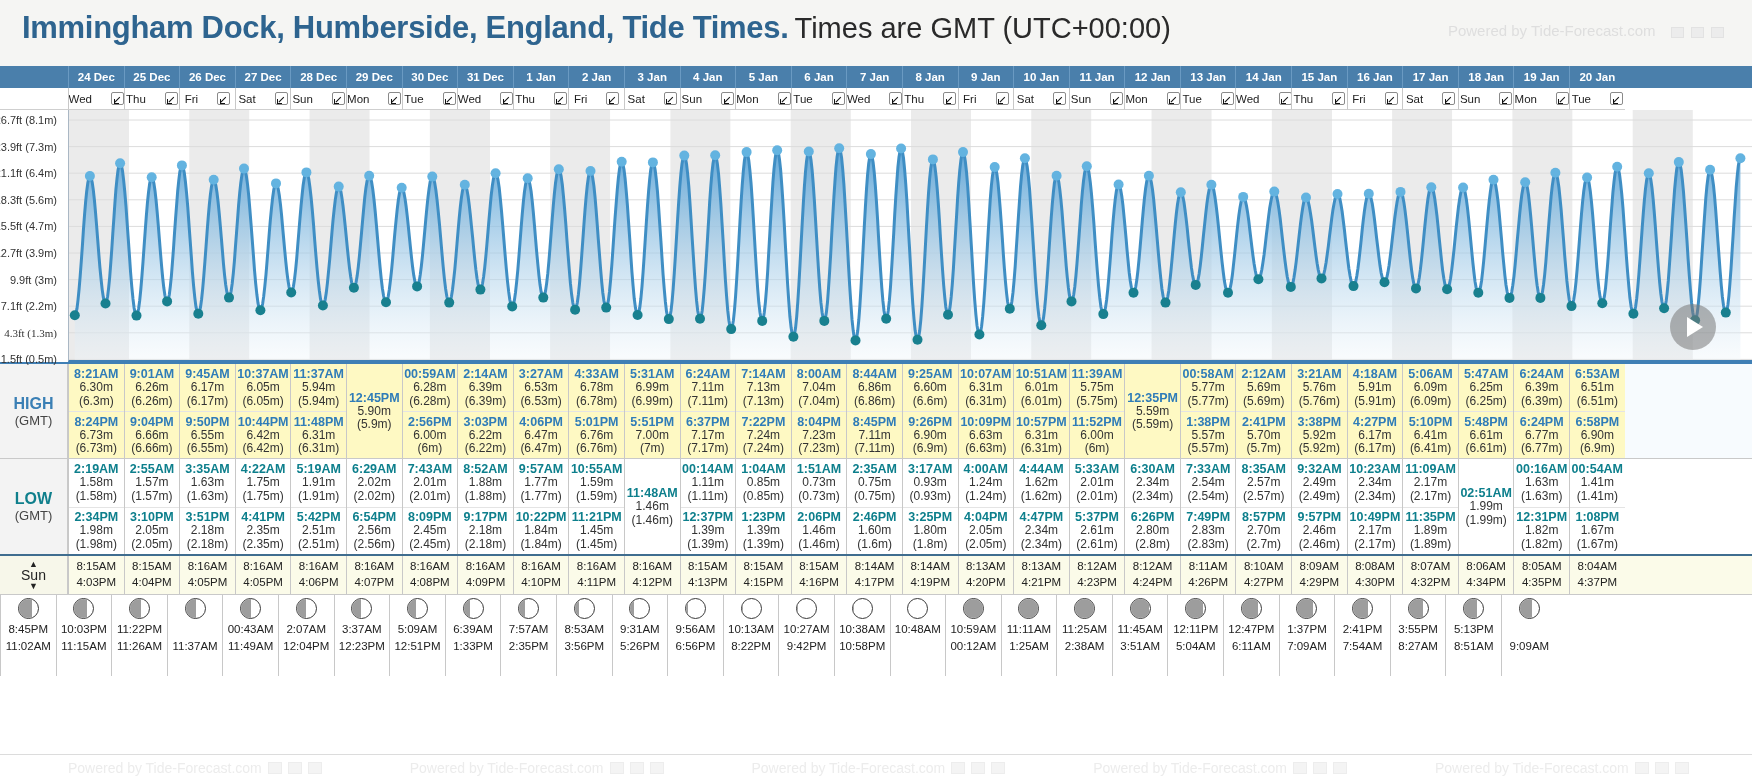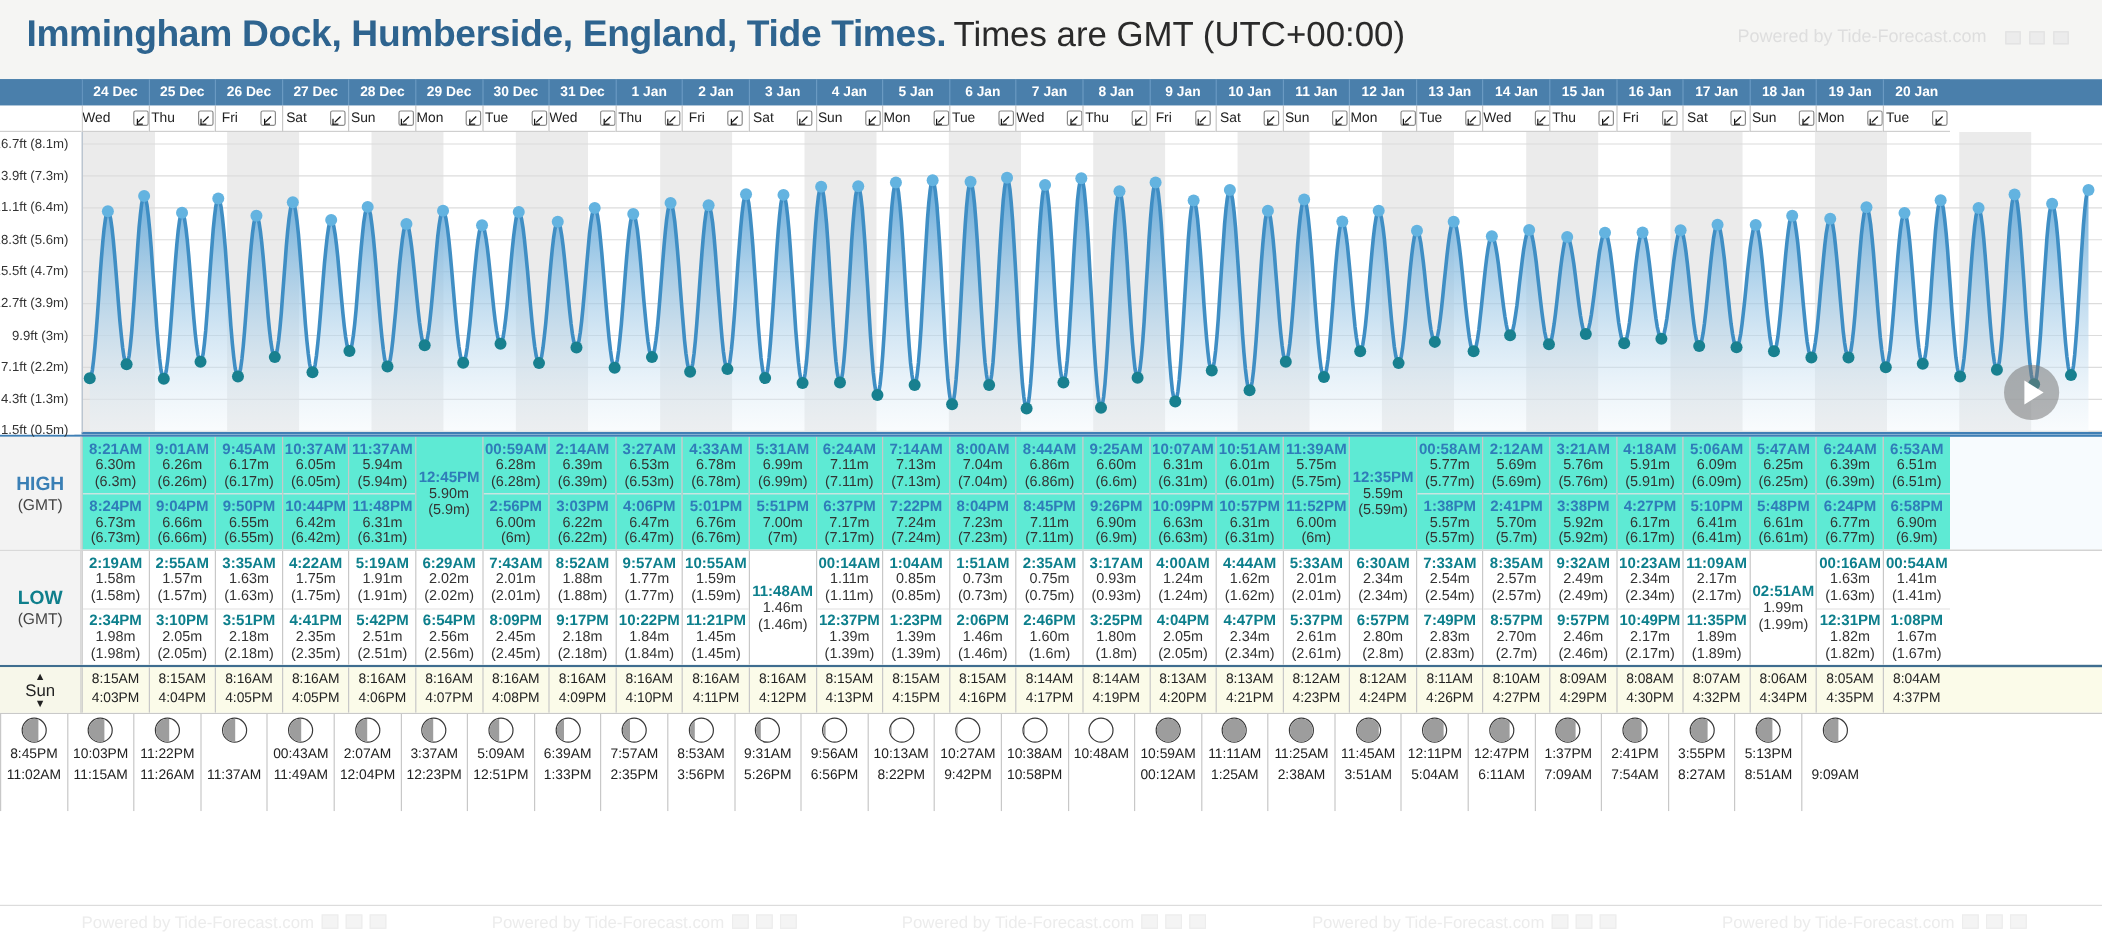--- a/index.html
+++ b/index.html
@@ -139,21 +139,21 @@
     line-height: 1.12;
     padding: 1px 0;
   }
   .t-half + .t-half { border-top:1px solid #e4e4e4; }
   .t-half.merged { flex: 1 1 100%; border-top:none; }
   .t-time { font-size: 12.5px; font-weight: bold; white-space:nowrap; }
   .hi .t-time { color:#2f7cb8; }
   .lo .t-time { color:#0d7f8c; }
   .t-m, .t-p { font-size: 12px; color:#333; white-space:nowrap; }
   .r-hi { height: 96px; background:#f7fbfe; }
-  .r-hi .t-cell { background:#5eead4; }
+  .r-hi .t-cell { background:#fef9c3; }
   .r-lo { height: 96px; background:#ffffff; }
   .r-lo .t-cell { background:#ffffff; }
   .r-lo { border-top:1px solid #c9c9c9; }
   .r-hi { border-top:2px solid #3f7fb5; }
 
   
   .r-sun { height: 40px; border-top:2px solid #3f6d8f; background:#fbfbe9; }
   .r-sun .lbl { background:#f7f7ea; border-right:1px solid #c9c9c9; flex-direction:column; line-height:1.0; }
   .sun-lbl-txt { font-size: 14px; color:#222; }
   .tri { font-size: 9px; color:#222; line-height:8px; }
@@ -390,21 +390,21 @@
       <div class="lbl">
         <div class="chart-axis" id="y-axis">
             <div class="ax-t" style="top: 10px;">26.7ft (8.1m)</div>
             <div class="ax-t" style="top: 36.6px;">23.9ft (7.3m)</div>
             <div class="ax-t" style="top: 63.2px;">21.1ft (6.4m)</div>
             <div class="ax-t" style="top: 89.8px;">18.3ft (5.6m)</div>
             <div class="ax-t" style="top: 116.4px;">15.5ft (4.7m)</div>
             <div class="ax-t" style="top: 143px;">12.7ft (3.9m)</div>
             <div class="ax-t" style="top: 169.6px;">9.9ft (3m)</div>
             <div class="ax-t" style="top: 196.2px;">7.1ft (2.2m)</div>
-            <div class="ax-t" style="top: 222.8px;">4.3ft (1.3m)</div>
+            <div class="ax-t" style="top: 222.8px; font-family: Liberation Serif, serif;">4.3ft (1.3m)</div>
             <div class="ax-t" style="top: 249.4px;">1.5ft (0.5m)</div>
           </div>
       </div>
       <div class="chart-wrap">
         <svg id="tide-svg" width="1684" height="250" viewBox="0 0 1684 250" preserveAspectRatio="none">
             <defs>
               <linearGradient id="tg" x1="0" y1="0" x2="0" y2="1">
                 <stop offset="0%" stop-color="#5aa3d6" stop-opacity="0.95"></stop>
                 <stop offset="100%" stop-color="#eef5fa" stop-opacity="0.35"></stop>
               </linearGradient>
@@ -1125,21 +1125,21 @@
               <div class="t-p">(2.61m)</div>
             </div>
           </div>
           <div class="col t-cell">
             <div class="t-half">
               <div class="t-time">6:30AM</div>
               <div class="t-m">2.34m</div>
               <div class="t-p">(2.34m)</div>
             </div>
             <div class="t-half">
-              <div class="t-time">6:57PM</div>
+              <div class="t-time">6:26PM</div>
               <div class="t-m">2.80m</div>
               <div class="t-p">(2.8m)</div>
             </div>
           </div>
           <div class="col t-cell">
             <div class="t-half">
               <div class="t-time">7:33AM</div>
               <div class="t-m">2.54m</div>
               <div class="t-p">(2.54m)</div>
             </div>

